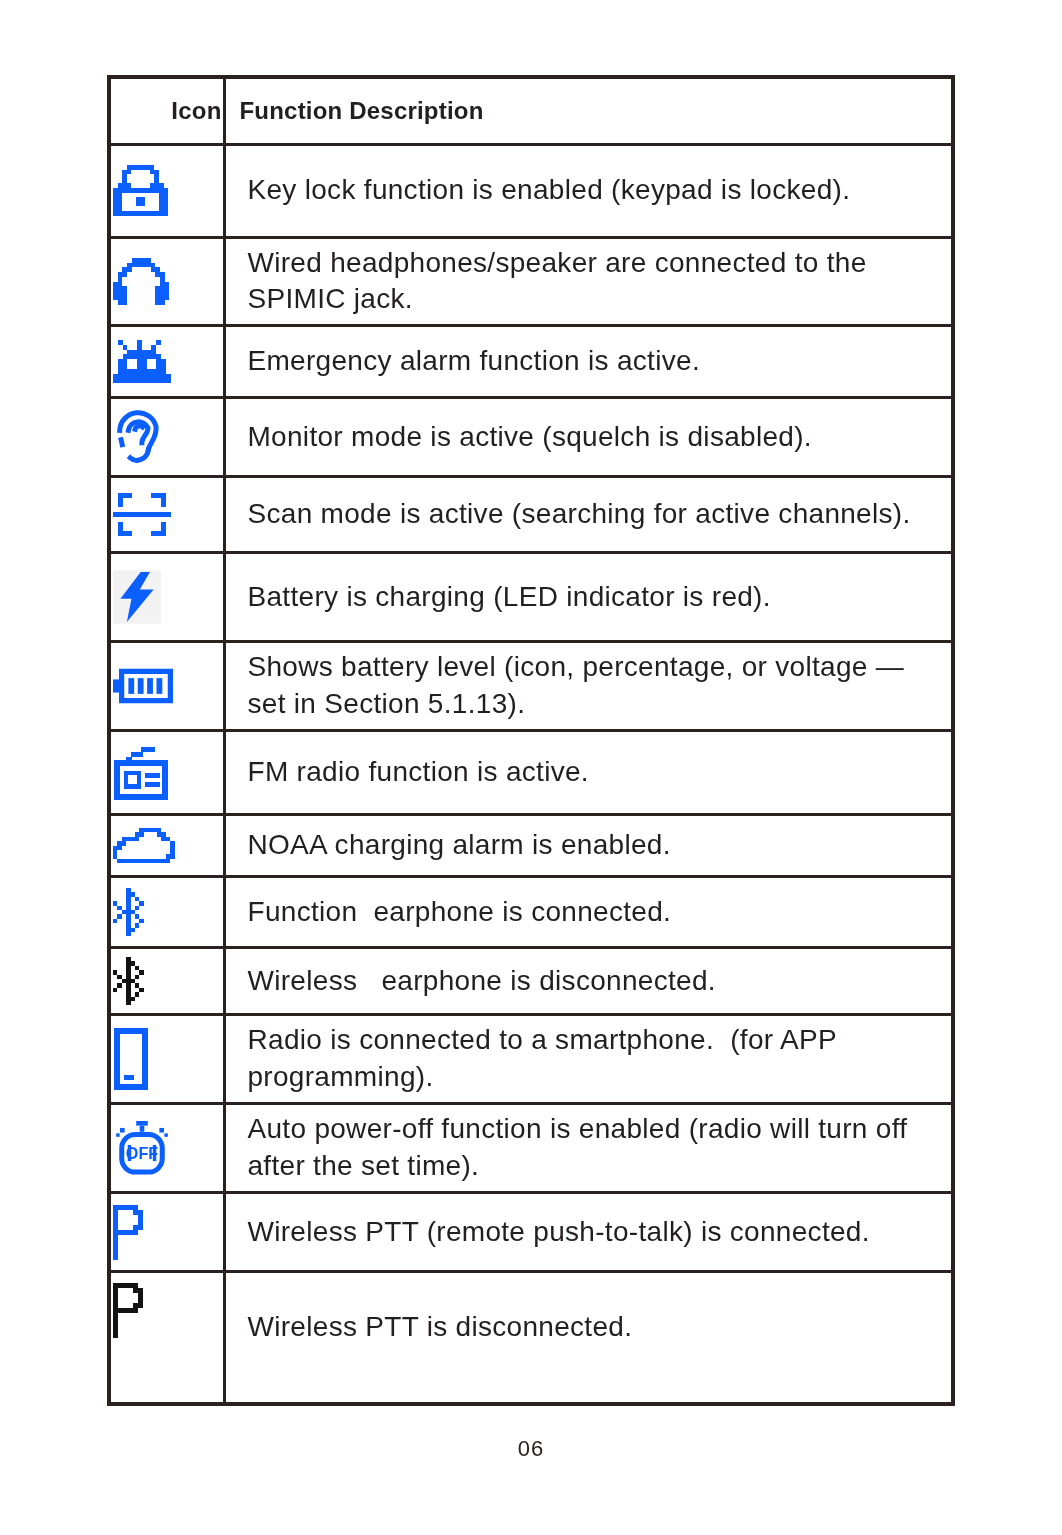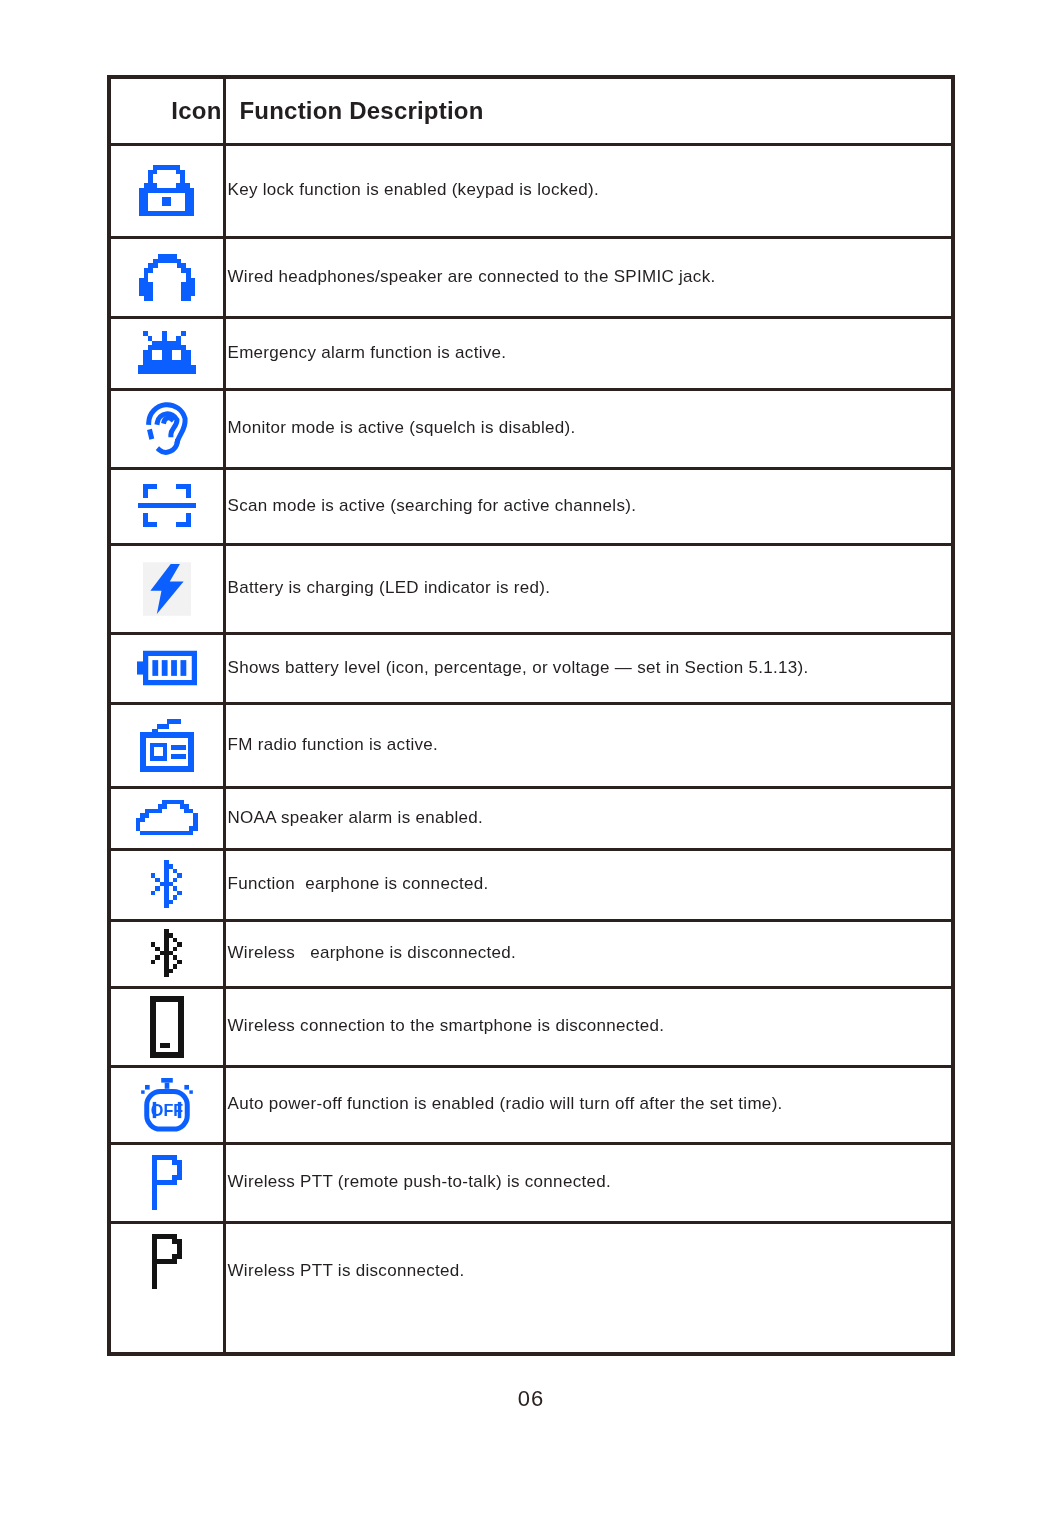--- a/index.html
+++ b/index.html
@@ -18,27 +18,27 @@
     border: 4px solid #2b2220;
   }
   .doc-table th, .doc-table td {
     border: 3px solid #2b2220;
     box-sizing: border-box;
   }
   col.icon-col  { width: 115px; }
   th { height: 60px; font-size: 24px; font-weight: bold; letter-spacing: 0.2px; }
   th.h-icon { text-align: right; }
   th.h-desc { text-align: left; padding-left: 14px; }
-  td.icon-cell { text-align: center; vertical-align: middle; padding: 4px 2px; }
+  td.icon-cell { text-align: left; vertical-align: middle; padding: 4px 2px; }
   td.icon-cell .icon { display: inline-block; line-height: 0; }
   td.desc-cell {
-    font-size: 17px;
+    font-size: 28px;
     line-height: 1.32;
     letter-spacing: 0.3px;
-    padding: 6px 14px 6px 2px;
+    padding: 6px 14px 6px 22px;
     vertical-align: middle;
     white-space: pre-wrap;
   }
   tr.row-last td.icon-cell { vertical-align: top; padding-top: 10px; }
   tr.row-last td.desc-cell { vertical-align: top; padding-top: 36px; }
   .page-number {
     width: 100%;
     text-align: center;
     margin-top: 30px;
     font-size: 22px;
@@ -366,21 +366,21 @@
                 <rect x="17.6" y="30.800000000000004" width="4.4" height="4.4"></rect>
                 <rect x="22" y="30.800000000000004" width="4.4" height="4.4"></rect>
                 <rect x="26.400000000000002" y="30.800000000000004" width="4.4" height="4.4"></rect>
                 <rect x="30.800000000000004" y="30.800000000000004" width="4.4" height="4.4"></rect>
                 <rect x="35.2" y="30.800000000000004" width="4.4" height="4.4"></rect>
                 <rect x="39.6" y="30.800000000000004" width="4.4" height="4.4"></rect>
                 <rect x="44" y="30.800000000000004" width="4.4" height="4.4"></rect>
                 <rect x="48.400000000000006" y="30.800000000000004" width="4.4" height="4.4"></rect>
                 <rect x="52.800000000000004" y="30.800000000000004" width="4.4" height="4.4"></rect>
               </svg></span></td>
-          <td class="desc-cell">NOAA speaker alarm is enabled.</td>
+          <td class="desc-cell">NOAA charging alarm is enabled.</td>
         </tr>
         <tr style="height: 71px;">
           <td class="icon-cell"><span class="icon"><svg width="30.800000000000004" height="48.400000000000006" viewBox="0 0 30.800000000000004 48.400000000000006" fill="#0b5fff" shape-rendering="crispEdges">
                 <rect x="13.200000000000001" y="0" width="4.4" height="4.4"></rect>
                 <rect x="13.200000000000001" y="4.4" width="4.4" height="4.4"></rect>
                 <rect x="17.6" y="4.4" width="4.4" height="4.4"></rect>
                 <rect x="13.200000000000001" y="8.8" width="4.4" height="4.4"></rect>
                 <rect x="22" y="8.8" width="4.4" height="4.4"></rect>
                 <rect x="0" y="13.200000000000001" width="4.4" height="4.4"></rect>
                 <rect x="13.200000000000001" y="13.200000000000001" width="4.4" height="4.4"></rect>
@@ -428,26 +428,26 @@
                 <rect x="13.200000000000001" y="30.800000000000004" width="4.4" height="4.4"></rect>
                 <rect x="26.400000000000002" y="30.800000000000004" width="4.4" height="4.4"></rect>
                 <rect x="13.200000000000001" y="35.2" width="4.4" height="4.4"></rect>
                 <rect x="22" y="35.2" width="4.4" height="4.4"></rect>
                 <rect x="13.200000000000001" y="39.6" width="4.4" height="4.4"></rect>
                 <rect x="17.6" y="39.6" width="4.4" height="4.4"></rect>
                 <rect x="13.200000000000001" y="44" width="4.4" height="4.4"></rect>
               </svg></span></td>
           <td class="desc-cell">Wireless   earphone is disconnected.</td>
         </tr>
-        <tr style="height: 79px;">
+        <tr style="height: 89px;">
           <td class="icon-cell"><span class="icon"><svg width="36" height="62" viewBox="0 0 18 31" shape-rendering="crispEdges">
-                <rect x="2" y="1.5" width="14" height="28" fill="none" stroke="#131313" stroke-width="3"></rect>
-                <rect x="5.4" y="23.4" width="5" height="2.8" fill="#131313"></rect>
-              </svg></span></td>
-          <td class="desc-cell">Wireless connection to the smartphone is disconnected.</td>
+                <rect x="2" y="1.5" width="14" height="28" fill="none" stroke="#0b5fff" stroke-width="3"></rect>
+                <rect x="5.4" y="23.4" width="5" height="2.8" fill="#0b5fff"></rect>
+              </svg></span></td>
+          <td class="desc-cell">Radio is connected to a smartphone.  (for APP programming).</td>
         </tr>
         <tr style="height: 77px;">
           <td class="icon-cell"><span class="icon"><svg width="58" height="54" viewBox="0 0 30 28">
                 <rect x="12" y="0" width="6" height="2.4" fill="#0b5fff"></rect>
                 <rect x="13.8" y="2.4" width="2.4" height="3.2" fill="#0b5fff"></rect>
                 <rect x="3.6" y="3.6" width="2.4" height="2.4" fill="#0b5fff"></rect>
                 <rect x="1.6" y="6.4" width="1.8" height="1.8" fill="#0b5fff"></rect>
                 <rect x="24" y="3.6" width="2.4" height="2.4" fill="#0b5fff"></rect>
                 <rect x="26.6" y="6.4" width="1.8" height="1.8" fill="#0b5fff"></rect>
                 <rect x="4.5" y="7" width="21" height="19.5" rx="7" fill="none" stroke="#0b5fff" stroke-width="2.6"></rect>

